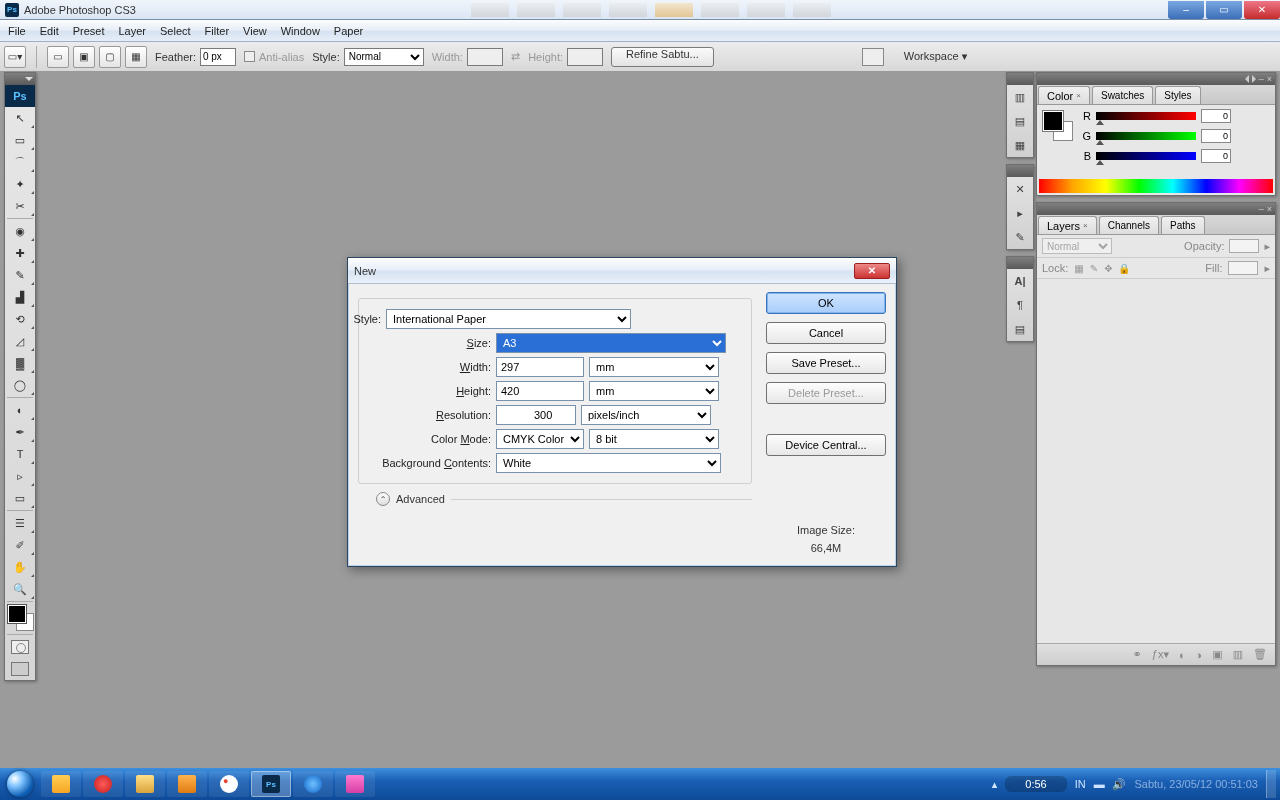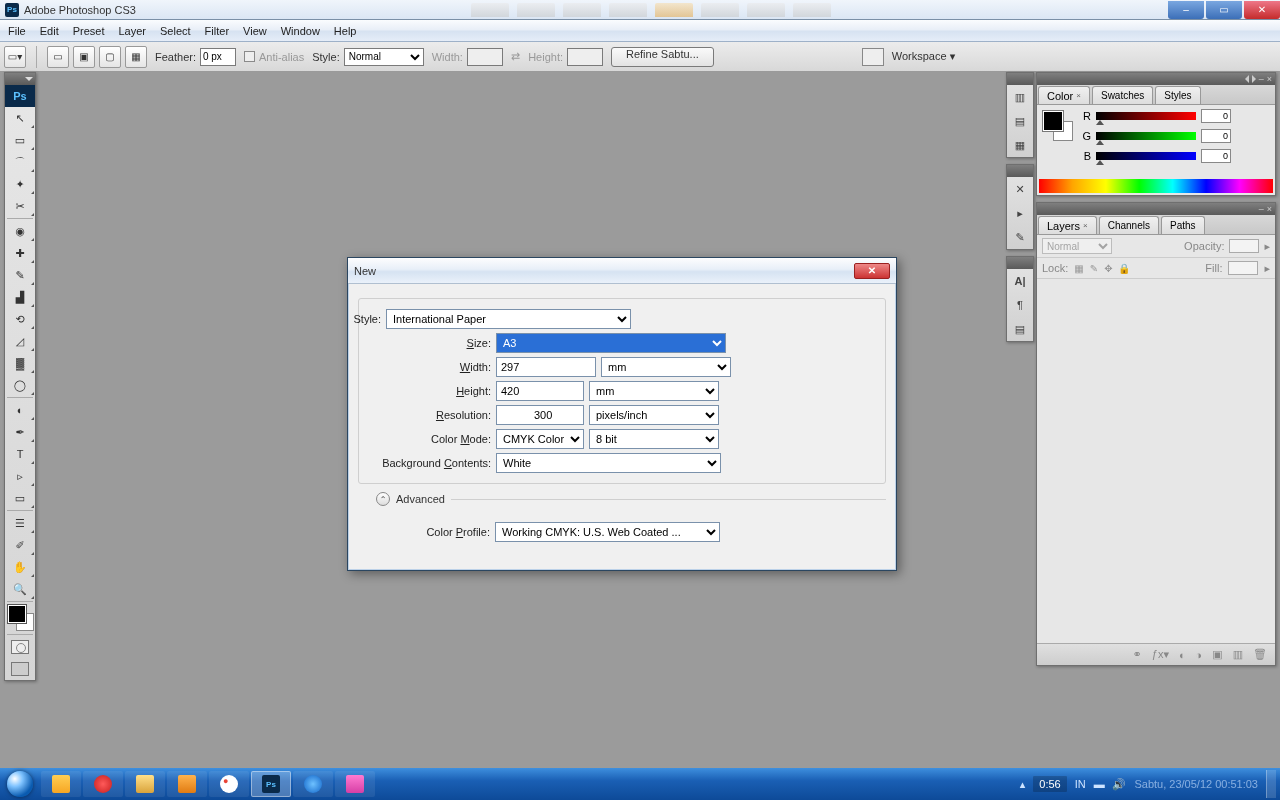--- a/index.html
+++ b/index.html
@@ -25,21 +25,21 @@
 
 .optionsbar { height: 30px; background: linear-gradient(#ececec,#d8d8d8); border-bottom:1px solid #9a9a9a; display:flex; align-items:center; padding:0 4px; gap:8px; color:#333; font-size:11px;}
 .optionsbar .grp { display:flex; align-items:center; gap:4px; }
 .optionsbar .ico { width:22px; height:22px; border:1px solid #999; background:linear-gradient(#fff,#e5e5e5); border-radius:2px; display:flex; align-items:center; justify-content:center; font-size:10px;}
 .optionsbar .sep { width:1px; height:22px; background:#aaa; margin:0 2px;}
 .optionsbar input[type=text]{ width:36px; height:18px; border:1px solid #7a7a7a; font-size:10px; padding:0 2px; background:#fff;}
 .optionsbar .ck { width:11px; height:11px; border:1px solid #8a8a8a; background:#eee; }
 .optionsbar select { height:18px; border:1px solid #7a7a7a; font-size:10px; background:#fff;}
 .optionsbar .btn { height:20px; padding:0 14px; border:1px solid #7a7a7a; background:linear-gradient(#fafafa,#e3e3e3); border-radius:3px;}
 .optionsbar .quickmask { width:22px; height:18px; border:1px solid #888; background:#eee; margin-left:auto;}
-.optionsbar .ws { display:flex; align-items:center; gap:4px; margin-right:18px;}
+.optionsbar .ws { display:flex; align-items:center; gap:4px; margin-right:18px;margin-left:12px;}
 
 
 .workarea { position:absolute; top:72px; left:0; right:0; bottom:32px; background:#9b9b9b; }
 
 
 .toolbox { position:absolute; top:0; left:4px; width:32px; background:linear-gradient(#e7e7e7,#d5d5d5); border:1px solid #6f6f6f; box-shadow:1px 1px 3px rgba(0,0,0,.3); }
 .toolbox .tbhead { height:12px; background:linear-gradient(#7f7f7f,#5a5a5a); display:flex; align-items:center; justify-content:flex-end; padding-right:2px;}
 .toolbox .tbhead .arr { border-left:4px solid transparent;border-right:4px solid transparent;border-top:4px solid #ddd; }
 .toolbox .t { width:30px; height:22px; display:flex; align-items:center; justify-content:center; color:#333; font-size:13px; position:relative;}
 .toolbox .t.sel { background:linear-gradient(#357abd,#1c5a9c); color:#fff; }
@@ -116,21 +116,21 @@
 .imgsize { text-align:center; margin-top:60px; color:#333;}
 .tooltip { position:absolute; left:810px; top:253px; background:#ffffe1; border:1px solid #6b6b6b; padding:2px 5px; font-size:11px; color:#222; box-shadow:2px 2px 3px rgba(0,0,0,.25); z-index:50;}
 
 
 .taskbar { position:absolute; left:0; right:0; bottom:0; height:32px; background:linear-gradient(#3e8fde,#1a5fb4 40%,#0d4a98); display:flex; align-items:center;}
 .startorb { width:40px; height:32px; display:flex; align-items:center; justify-content:center;}
 .startorb .orb { width:26px; height:26px; border-radius:50%; background:radial-gradient(circle at 30% 30%,#fff,#7fc3ff 30%,#0a5bb0 70%); position:relative; box-shadow:0 0 4px rgba(0,0,0,.5);}
 .tb-ico { width:40px; height:26px; margin:0 1px; border-radius:2px; display:flex; align-items:center; justify-content:center; background:rgba(255,255,255,.08);}
 .tb-ico .sq { width:18px; height:18px; border-radius:2px;}
 .tray { margin-left:auto; display:flex; align-items:center; gap:8px; padding-right:4px; color:#cde3ff; font-size:10px;}
-.tray .clock { background:rgba(0,0,0,.2); padding:2px 6px; border-radius:1px; color:#fff;}
+.tray .clock { background:rgba(0,0,0,.2); padding:2px 20px; border-radius:6px; color:#fff;}
 .tray .showdt { width:10px; height:28px; background:rgba(255,255,255,.15); border-left:1px solid rgba(255,255,255,.3);}
 
 
 .g { font-family: "Segoe UI Symbol","Arial"; }
 </style>
 </head>
 <body>
 
 <div class="win-titlebar">
   <div class="ps-badge">Ps</div>
@@ -154,21 +154,21 @@
 
 <div class="menubar">
   <span>File</span>
   <span>Edit</span>
   <span>Preset</span>
   <span>Layer</span>
   <span>Select</span>
   <span>Filter</span>
   <span>View</span>
   <span>Window</span>
-  <span>Help</span>
+  <span>Paper</span>
 </div>
 
 <div class="optionsbar">
   <div class="ico">▭▾</div>
   <div class="sep"></div>
   <div class="grp">
     <div class="ico">▭</div>
     <div class="ico">▣</div>
     <div class="ico">▢</div>
     <div class="ico">▦</div>
@@ -435,53 +435,61 @@
           <div class="formrow" style="margin-left:-110px">
             <div class="lbl">Style:</div>
             <select style="width:245px"><option>International Paper</option></select>
           </div>
           <div class="formrow">
             <div class="lbl"><u>S</u>ize:</div>
             <select class="hi" style="width:230px"><option>A3</option></select>
           </div>
           <div class="formrow">
             <div class="lbl"><u>W</u>idth:</div>
-            <input type="text" style="width: 100px;" value="297">
+            <input type="text" style="width: 88px;" value="297">
             <select style="width:130px"><option>mm</option></select>
           </div>
           <div class="formrow">
             <div class="lbl"><u>H</u>eight:</div>
             <input type="text" style="width: 88px;" value="420">
             <select style="width:130px"><option>mm</option></select>
           </div>
           <div class="formrow">
             <div class="lbl"><u>R</u>esolution:</div>
-            <input type="text" style="width: 88px; padding-left: 37px;" value="300">
+            <input type="text" style="width: 80px; padding-left: 37px;" value="300">
             <select style="width:130px"><option>pixels/inch</option></select>
           </div>
           <div class="formrow">
             <div class="lbl">Color <u>M</u>ode:</div>
             <select style="width:88px"><option>CMYK Color</option></select>
             <select style="width:130px"><option>8 bit</option></select>
           </div>
           <div class="formrow">
             <div class="lbl">Background <u>C</u>ontents:</div>
             <select style="width:225px"><option>White</option></select>
           </div>
         </div>
         <div class="adv-row">
           <div class="chev">⌃</div>
           <span>Advanced</span>
           <div class="line"></div>
         </div>
         <div class="fieldset" style="border:none">
-          <div class="formrow">
-            <div class="lbl">Color <u>P</u>rofile:</div>
-            <select style="width:225px"><option>Working CMYK:  U.S. Web Coated ...</option></select>
-          </div>
+        </div>
+      </div>
+      <div class="dlg-right">
+        <div class="dbtn primary">OK</div>
+        <div class="dbtn">Cancel</div>
+        <div class="dbtn">Save Preset...</div>
+        <div class="dbtn dis">Delete Preset...</div>
+        <div style="height:14px"></div>
+        <div class="dbtn">Device Central...</div>
+        <div class="imgsize">
+          <div>Image Size:</div>
+          <div style="margin-top:6px">66,4M</div>
         </div>
       </div>
     </div>
   </div>
 
 </div>
 
 <div class="taskbar">
   <div class="startorb">
       <div class="orb"></div>

